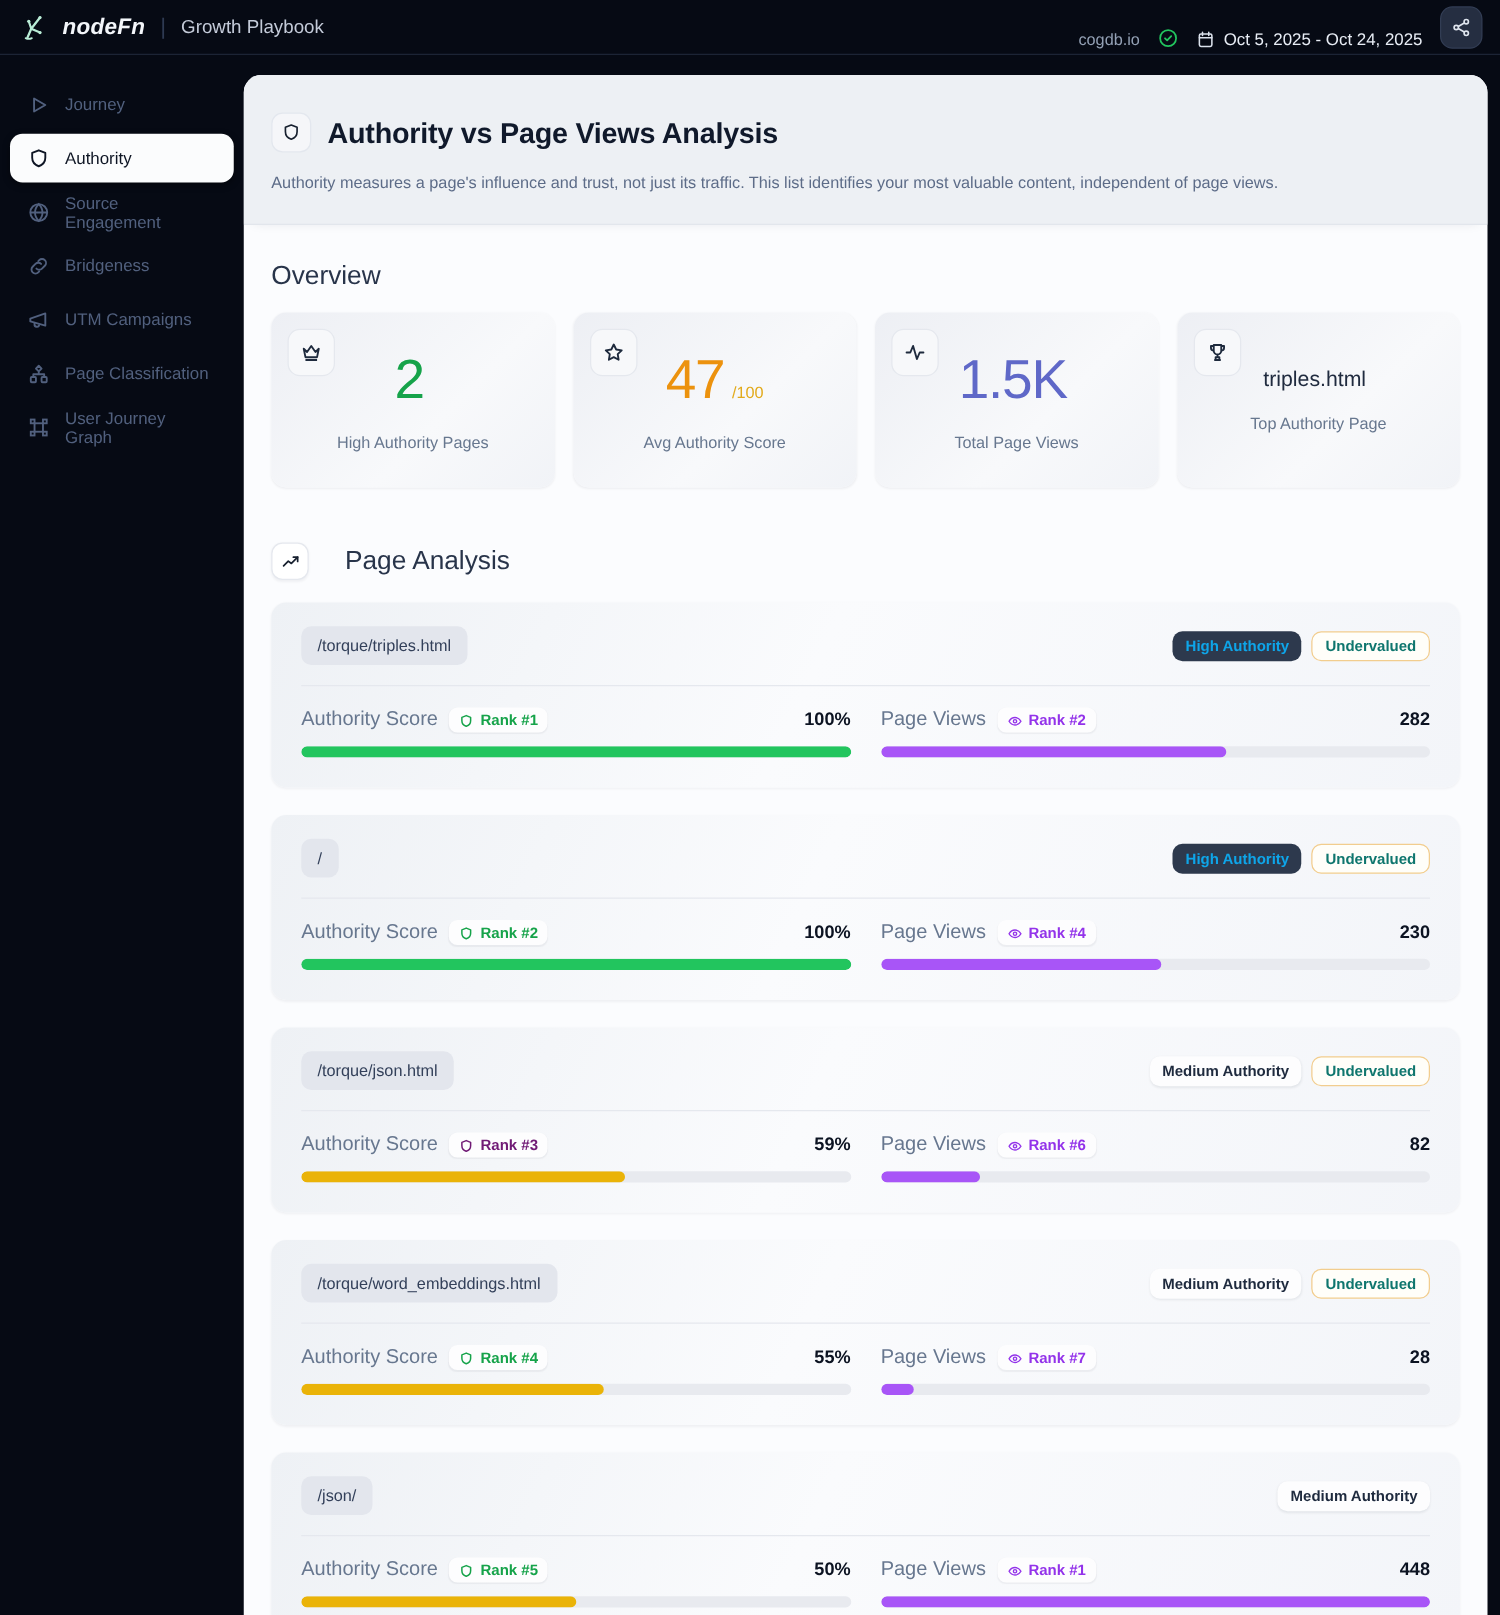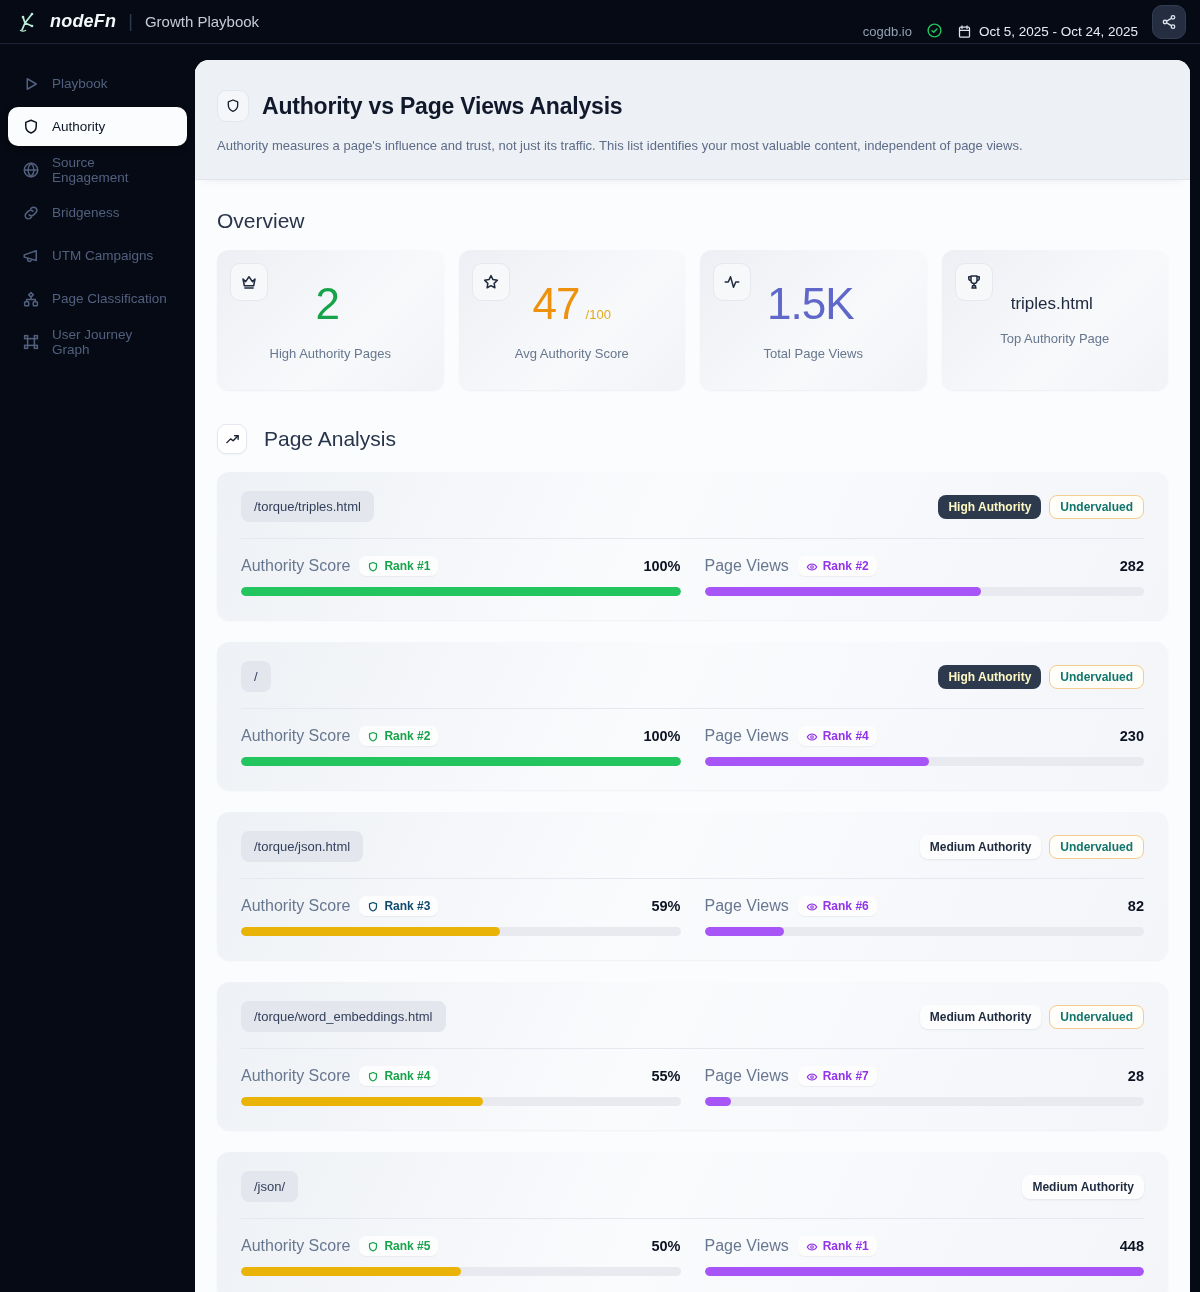--- a/index.html
+++ b/index.html
@@ -54,34 +54,34 @@
     align-items:center; justify-content:center; padding:14px; }
   .stat-icon-box { position:absolute; top:13px; left:13px; width:38px; height:38px; border-radius:10px;
     background:#f7f8fa; border:1px solid #e5e8ee; display:flex; align-items:center; justify-content:center; color:#1e2a3d; }
   .stat-icon-box svg { width:18px; height:18px; }
   .stat-value-row { display:flex; align-items:baseline; gap:6px; }
   .stat-value { font-size:44px; font-weight:400; letter-spacing:-1px; }
   .stat-value.small { font-size:17px; font-weight:500; letter-spacing:0; }
   .stat-suffix { font-size:13px; font-weight:500; }
   .stat-label { margin-top:17px; font-size:13px; color:#67778f; }
 
-  .pa-header { display:flex; align-items:center; gap:17px; margin:34px 0 18px; }
+  .pa-header { display:flex; align-items:center; gap:29px; margin:44px 0 18px; }
   .pa-icon-box { width:30px; height:30px; border-radius:9px; background:#fff; border:1px solid #e5e8ee;
     display:flex; align-items:center; justify-content:center; color:#17202f; box-shadow:0 1px 2px rgba(15,23,42,.05); }
   .pa-icon-box svg { width:15px; height:15px; }
 
   
   .page-card { border-radius:12px; margin-bottom:22px; padding:0 24px;
     background:linear-gradient(115deg,#eef1f5 0%,#fafbfd 45%,#f3f5f9 100%);
     box-shadow:0 1px 2px rgba(15,23,42,.05); }
   .title-row { display:flex; align-items:center; justify-content:space-between; padding:19px 0 16px; }
   .path-pill { background:#e3e6ed; border-radius:8px; padding:8px 13px; font-size:13px; color:#33405a; }
   .badges { display:flex; gap:8px; align-items:center; }
   .badge { font-size:12px; font-weight:700; padding:5px 10px; border-radius:8px; white-space:nowrap; }
-  .badge-dark { background:#2d394d; color:#fef9c3; }
+  .badge-dark { background:#2d394d; color:#0ea5e9; }
   .badge-light { background:#fdfdfe; color:#1e2a3e; box-shadow:0 1px 2px rgba(15,23,42,.08); }
   .badge-outline { background:#fffef9; border:1px solid #f2cd8e; color:#0f766e; padding:4px 10px; }
   .card-divider { height:1px; background:#e5e8ee; }
   .metrics { display:grid; grid-template-columns:1fr 1fr; gap:24px; padding:17px 0 24px; }
   .metric-head { display:flex; align-items:center; gap:9px; }
   .metric-label { font-size:16px; color:#67778f; }
   .rank-pill { display:inline-flex; align-items:flex-end; gap:5px; background:#fdfdfe; border-radius:7px;
     padding:3px 8px; font-size:12px; font-weight:700; box-shadow:0 1px 1px rgba(15,23,42,.05); }
   .rank-pill svg { width:12px; height:12px; }
   .metric-value { margin-left:auto; font-size:14.5px; font-weight:700; color:#0c1322; }
@@ -135,21 +135,21 @@
 </div>
 
 <div class="layout">
   <div class="sidebar">
       <div class="side-item">
     <span class="icon-slot">
           <svg viewBox="0 0 24 24" fill="none" stroke="currentColor" stroke-width="2" stroke-linejoin="round">
             <path d="M7 5v14l12-7z"></path>
           </svg>
         </span>
-    <span class="label">Playbook</span>
+    <span class="label">Journey</span>
   </div>
       <div class="side-item active">
     <span class="icon-slot">
           <svg viewBox="0 0 24 24" fill="none" stroke="currentColor" stroke-width="2" stroke-linejoin="round">
             <path d="M12 3l7 2.8V11c0 4.4-2.9 7.6-7 9-4.1-1.4-7-4.6-7-9V5.8z"></path>
           </svg>
         </span>
     <span class="label">Authority</span>
   </div>
       <div class="side-item">
@@ -376,21 +376,21 @@
       <span class="badges">
                 <span class="badge badge-light">Medium Authority</span>
                 <span class="badge badge-outline">Undervalued</span>
               </span>
     </div>
     <div class="card-divider"></div>
     <div class="metrics">
       <div class="metric">
         <div class="metric-head">
           <span class="metric-label">Authority Score</span>
-          <span class="rank-pill auth-rank" style="color: #0c4a6e;">
+          <span class="rank-pill auth-rank" style="color: #701a75;">
             <svg viewBox="0 0 24 24" fill="none" stroke="currentColor" stroke-width="2.4" stroke-linejoin="round">
               <path d="M12 3l7 2.8V11c0 4.4-2.9 7.6-7 9-4.1-1.4-7-4.6-7-9V5.8z"></path>
             </svg>
             <span class="rank-text">Rank #3</span>
           </span>
           <span class="metric-value auth-value">59%</span>
         </div>
         <div class="bar-track">
           <div class="bar-fill auth-fill" style="width: 59%; background: rgb(234, 179, 8);"></div>
         </div>

